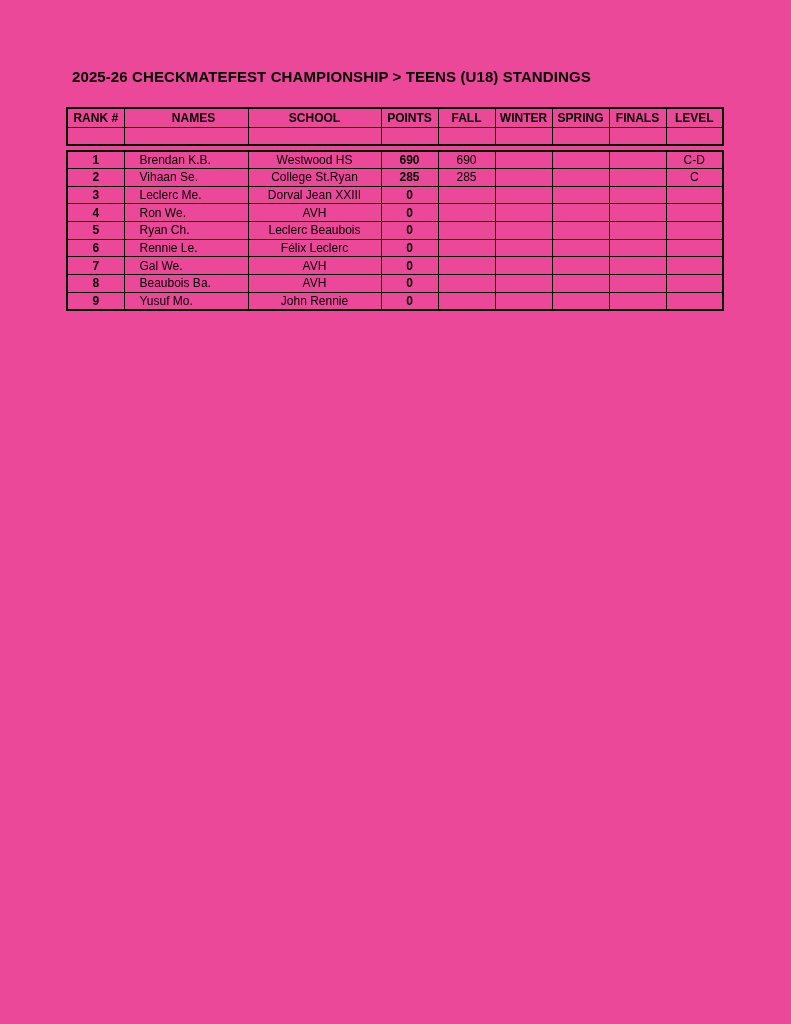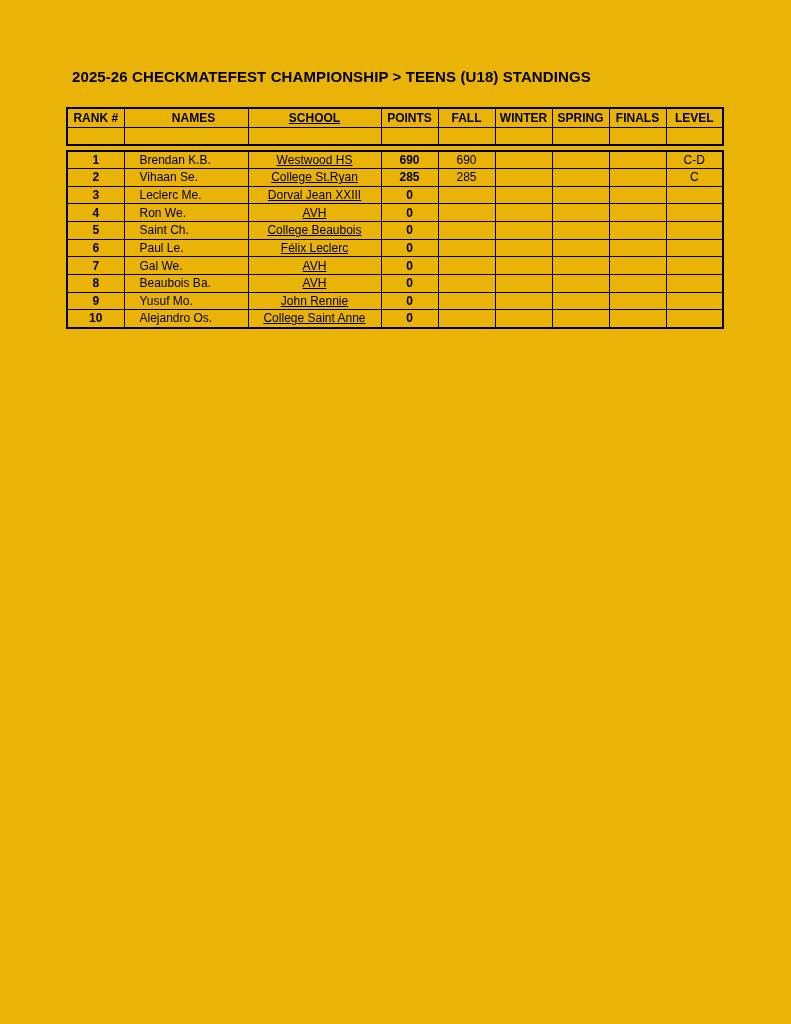--- a/index.html
+++ b/index.html
@@ -7,21 +7,21 @@
   html, body {
     background: #ffffff;
     font-family: "Liberation Sans", sans-serif;
     color: #000000;
   }
 
   .page {
     position: relative;
     width: 791px;
     height: 1024px;
-    background: #eab308;
+    background: #ec4899;
     overflow: hidden;
   }
 
   .page-title {
     position: absolute;
     left: 72px;
     top: 68px;
     font-size: 15px;
     font-weight: bold;
     letter-spacing: 0.1px;
@@ -62,21 +62,21 @@
 
   .spacer-row td { height: 12px; }
 
   .gap { height: 4px; }
 
   table.standings td { height: 17.7px; }
 
   
   .col-rank   { width: 57px;  text-align: center; font-weight: bold; }
   .col-name   { width: 124px; text-align: left; padding-left: 15px; }
-  .col-school { width: 133px; text-align: center; text-decoration: underline; }
+  .col-school { width: 133px; text-align: center; }
   .col-points { width: 57px;  text-align: center; font-weight: bold; margin-top: 8px; }
   .col-fall   { width: 57px;  text-align: center; }
   .col-winter { width: 57px;  text-align: center; }
   .col-spring { width: 57px;  text-align: center; }
   .col-finals { width: 57px;  text-align: center; }
   .col-level  { width: 57px;  text-align: center; }
 </style>
 </head>
 <body>
 
@@ -158,32 +158,32 @@
             <td class="col-school">AVH</td>
             <td class="col-points">0</td>
             <td class="col-fall"></td>
             <td class="col-winter"></td>
             <td class="col-spring"></td>
             <td class="col-finals"></td>
             <td class="col-level"></td>
           </tr>
           <tr>
             <td class="col-rank">5</td>
-            <td class="col-name">Saint Ch.</td>
-            <td class="col-school">College Beaubois</td>
+            <td class="col-name">Ryan Ch.</td>
+            <td class="col-school">Leclerc Beaubois</td>
             <td class="col-points">0</td>
             <td class="col-fall"></td>
             <td class="col-winter"></td>
             <td class="col-spring"></td>
             <td class="col-finals"></td>
             <td class="col-level"></td>
           </tr>
           <tr>
             <td class="col-rank">6</td>
-            <td class="col-name">Paul Le.</td>
+            <td class="col-name">Rennie Le.</td>
             <td class="col-school">Félix Leclerc</td>
             <td class="col-points">0</td>
             <td class="col-fall"></td>
             <td class="col-winter"></td>
             <td class="col-spring"></td>
             <td class="col-finals"></td>
             <td class="col-level"></td>
           </tr>
           <tr>
             <td class="col-rank">7</td>
@@ -211,29 +211,18 @@
             <td class="col-rank">9</td>
             <td class="col-name">Yusuf Mo.</td>
             <td class="col-school">John Rennie</td>
             <td class="col-points">0</td>
             <td class="col-fall"></td>
             <td class="col-winter"></td>
             <td class="col-spring"></td>
             <td class="col-finals"></td>
             <td class="col-level"></td>
           </tr>
-          <tr>
-            <td class="col-rank">10</td>
-            <td class="col-name">Alejandro Os.</td>
-            <td class="col-school">College Saint Anne</td>
-            <td class="col-points">0</td>
-            <td class="col-fall"></td>
-            <td class="col-winter"></td>
-            <td class="col-spring"></td>
-            <td class="col-finals"></td>
-            <td class="col-level"></td>
-          </tr>
         </tbody>
     </table>
 
   </div>
 
 </div>
 
 </body></html>

